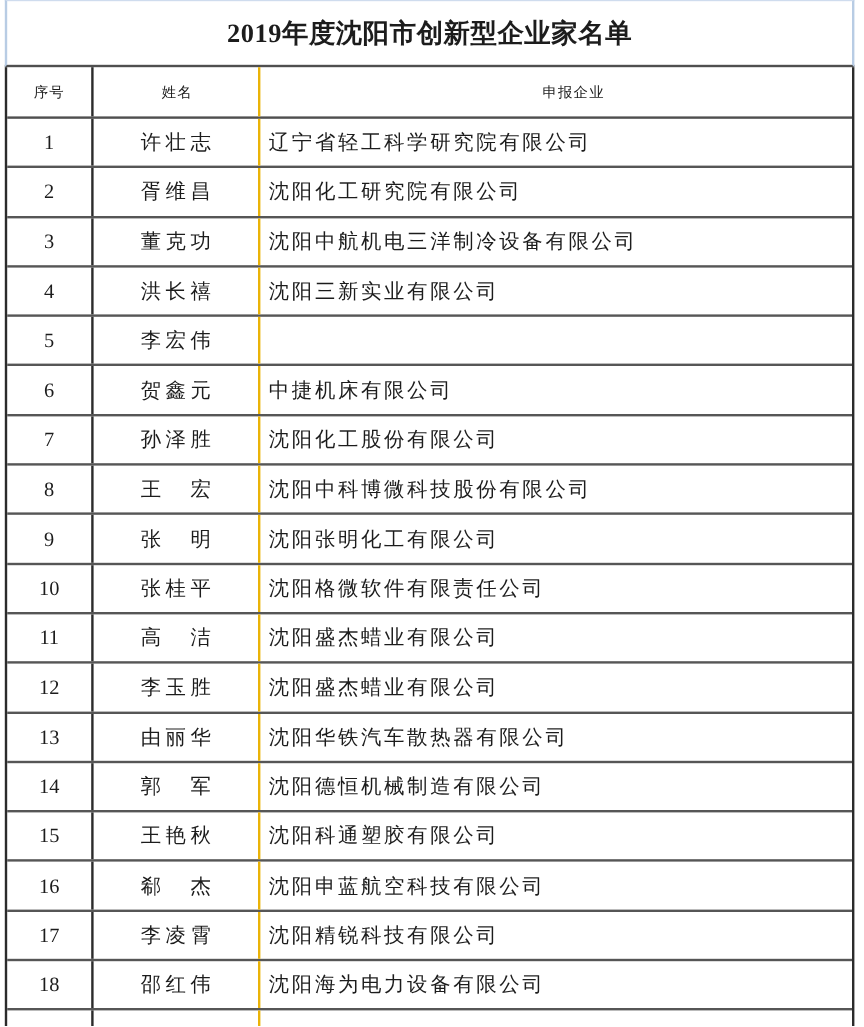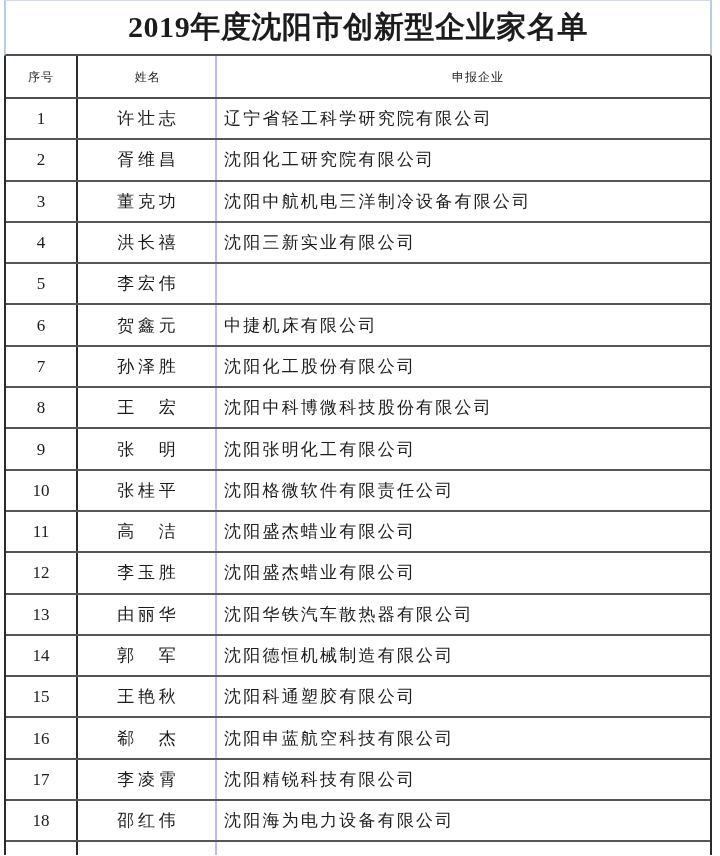--- a/index.html
+++ b/index.html
@@ -24,21 +24,21 @@
     height: 56px;
     border-top: 1px solid #cfdcee;
     border-left: 2px solid #b8cce4;
     border-right: 2px solid #b8cce4;
     border-bottom: 2px solid #4f4f4f;
     display: flex;
     align-items: center;
     justify-content: center;
   }
   .title-text {
-    font-size: 30px;
+    font-size: 22px;
     font-weight: bold;
     letter-spacing: 0.02em;
     white-space: nowrap;
   }
   
   .grid {
     box-sizing: border-box;
     border-left: 2px solid #2b2b2b;
     border-right: 2px solid #2b2b2b;
   }
@@ -61,21 +61,21 @@
     white-space: nowrap;
   }
   .c-idx {
     width: 72px;
     justify-content: center;
     border-right: 2px solid #2b2b2b;
   }
   .c-name {
     width: 139px;
     justify-content: center;
-    border-right: 2px solid #c4b5fd;
+    border-right: 2px solid #eab308;
     letter-spacing: 0.22em;
     text-indent: 0.22em; 
   }
   .c-comp {
     flex: 1;
     justify-content: flex-start;
     padding-left: 7px;
     letter-spacing: 0.13em;
   }
   .row.header .cell { letter-spacing: 0.08em; font-size: 12px; }

